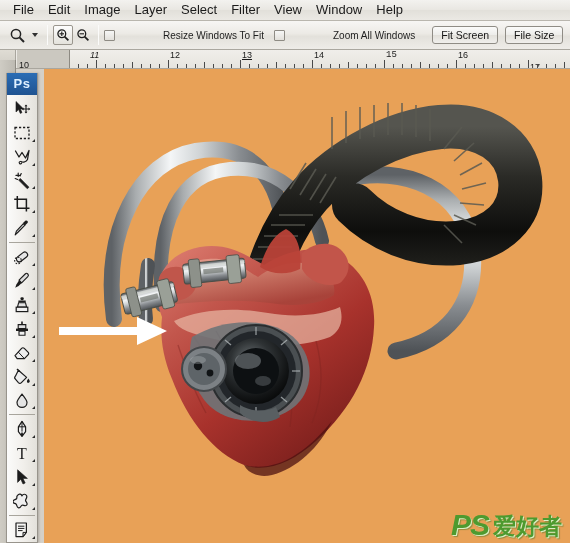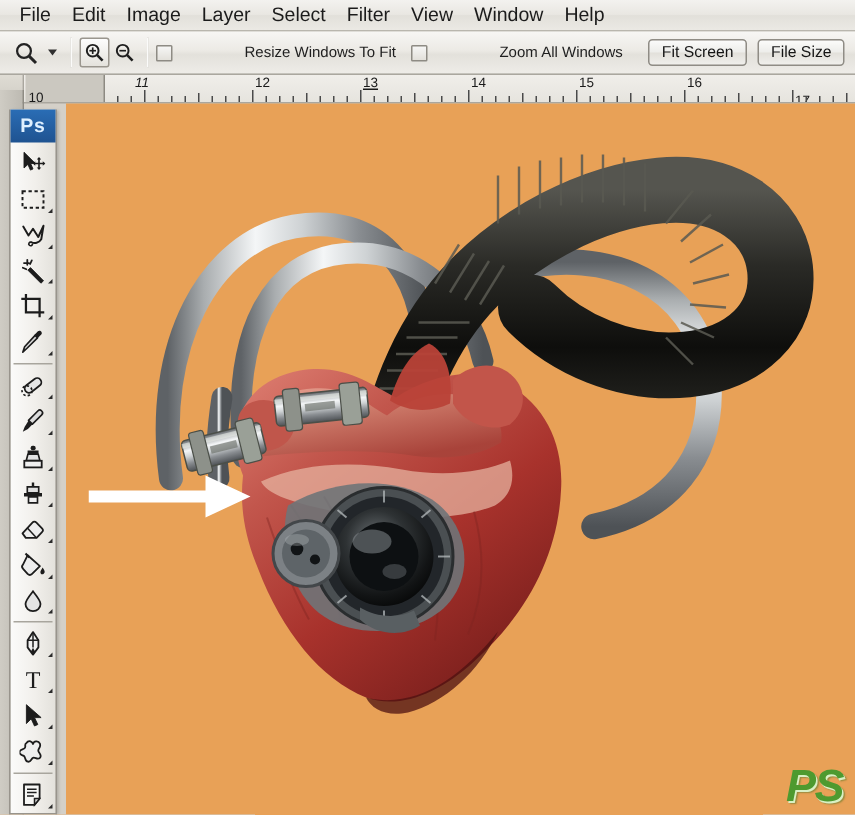--- a/index.html
+++ b/index.html
@@ -220,21 +220,21 @@
   <div id="ruler">
     <div id="ruler-corner">
       <span class="dblchev">▸▸</span>
     </div>
     <div id="ruler-startcell"></div>
     <div class="rlabel" style="left:19px;margin-top:10px;">10</div>
     <div class="rlabel" style="left:90px;font-style:italic;">11</div>
     <div class="rlabel" style="left:170px;">12</div>
     <div class="rlabel" style="left:242px;text-decoration:underline;">13</div>
     <div class="rlabel" style="left:314px;">14</div>
-    <div class="rlabel" style="left:386px;">15</div>
+    <div class="rlabel" style="left:386px;font-family:Liberation Mono, monospace;">15</div>
     <div class="rlabel" style="left:458px;">16</div>
     <div class="rlabel" style="left:530px;margin-top:12px;">17</div>
     <div id="ruler-ticks">
         <div class="rtick minor" style="left: 78px; height: 4px;"></div>
         <div class="rtick minor" style="left: 87px; height: 4px;"></div>
         <div class="rtick major" style="left: 96px;"></div>
         <div class="rtick minor" style="left: 105px; height: 4px;"></div>
         <div class="rtick minor" style="left: 114px; height: 4px;"></div>
         <div class="rtick minor" style="left: 123px; height: 4px;"></div>
         <div class="rtick minor" style="left: 132px; height: 6px;"></div>
@@ -635,19 +635,20 @@
         <path d="M196 344 C 206 354 224 356 236 348 L 232 338 C 220 344 206 342 196 336 Z" fill="#595f62"></path>
       </svg>
 
       <svg id="arrow" width="110" height="36" viewBox="0 0 110 36">
         <path d="M0 14 H78 V4 L108 18 L78 32 V22 H0 Z" fill="#ffffff"></path>
       </svg>
 
       <div id="watermark">
         <div id="wm-top">
           <span id="wm-ps">PS</span>
+          <span id="wm-cn">爱好者</span>
         </div>
       </div>
 
     </div>
   </div>
 
 </div>
 
 </body></html>

